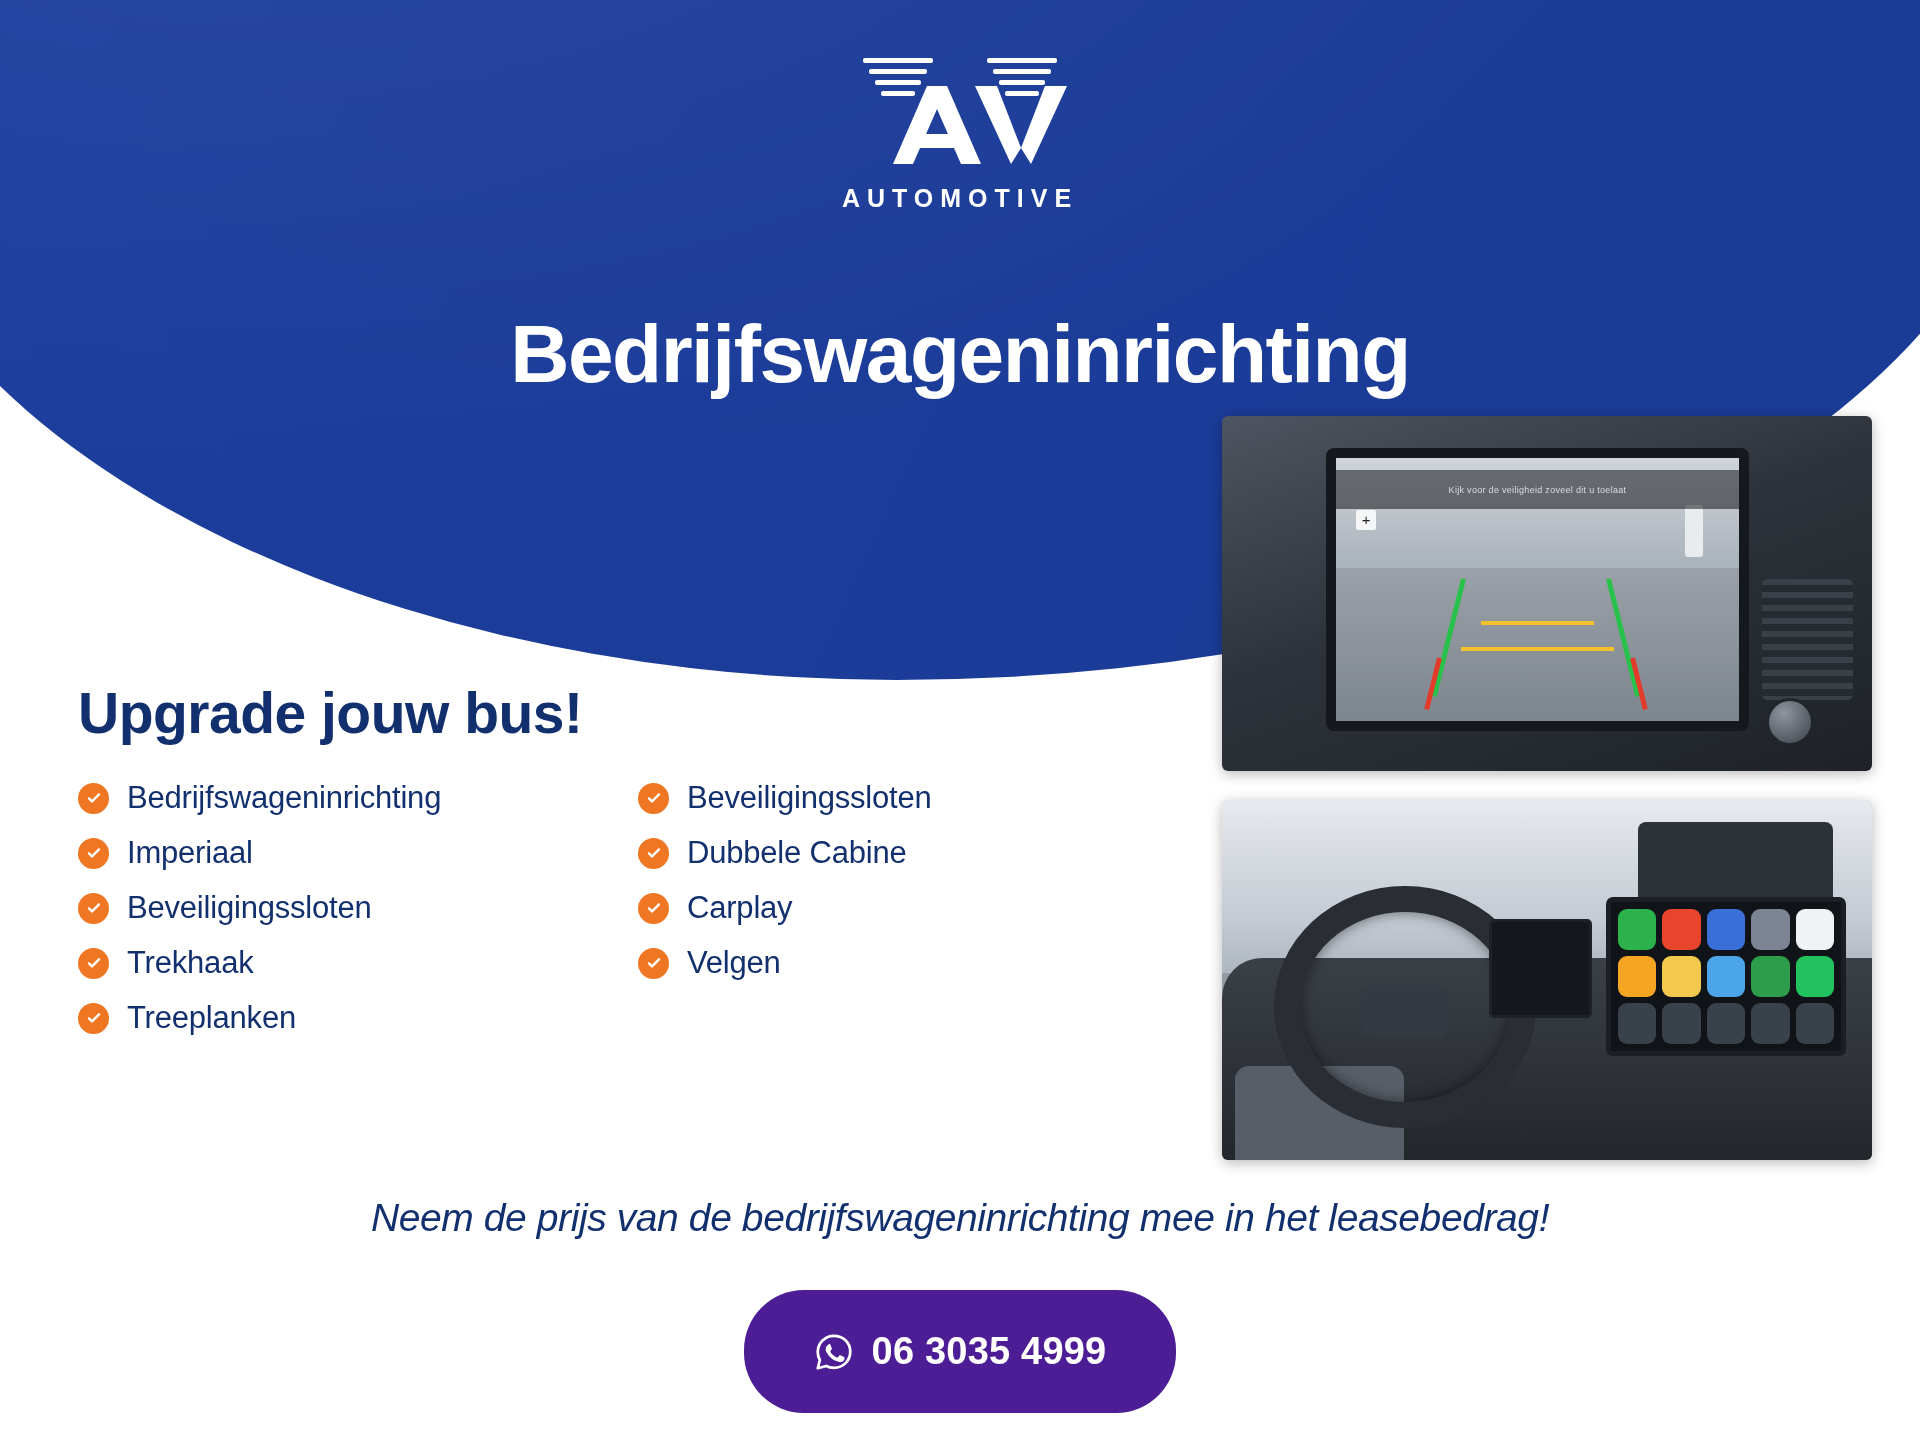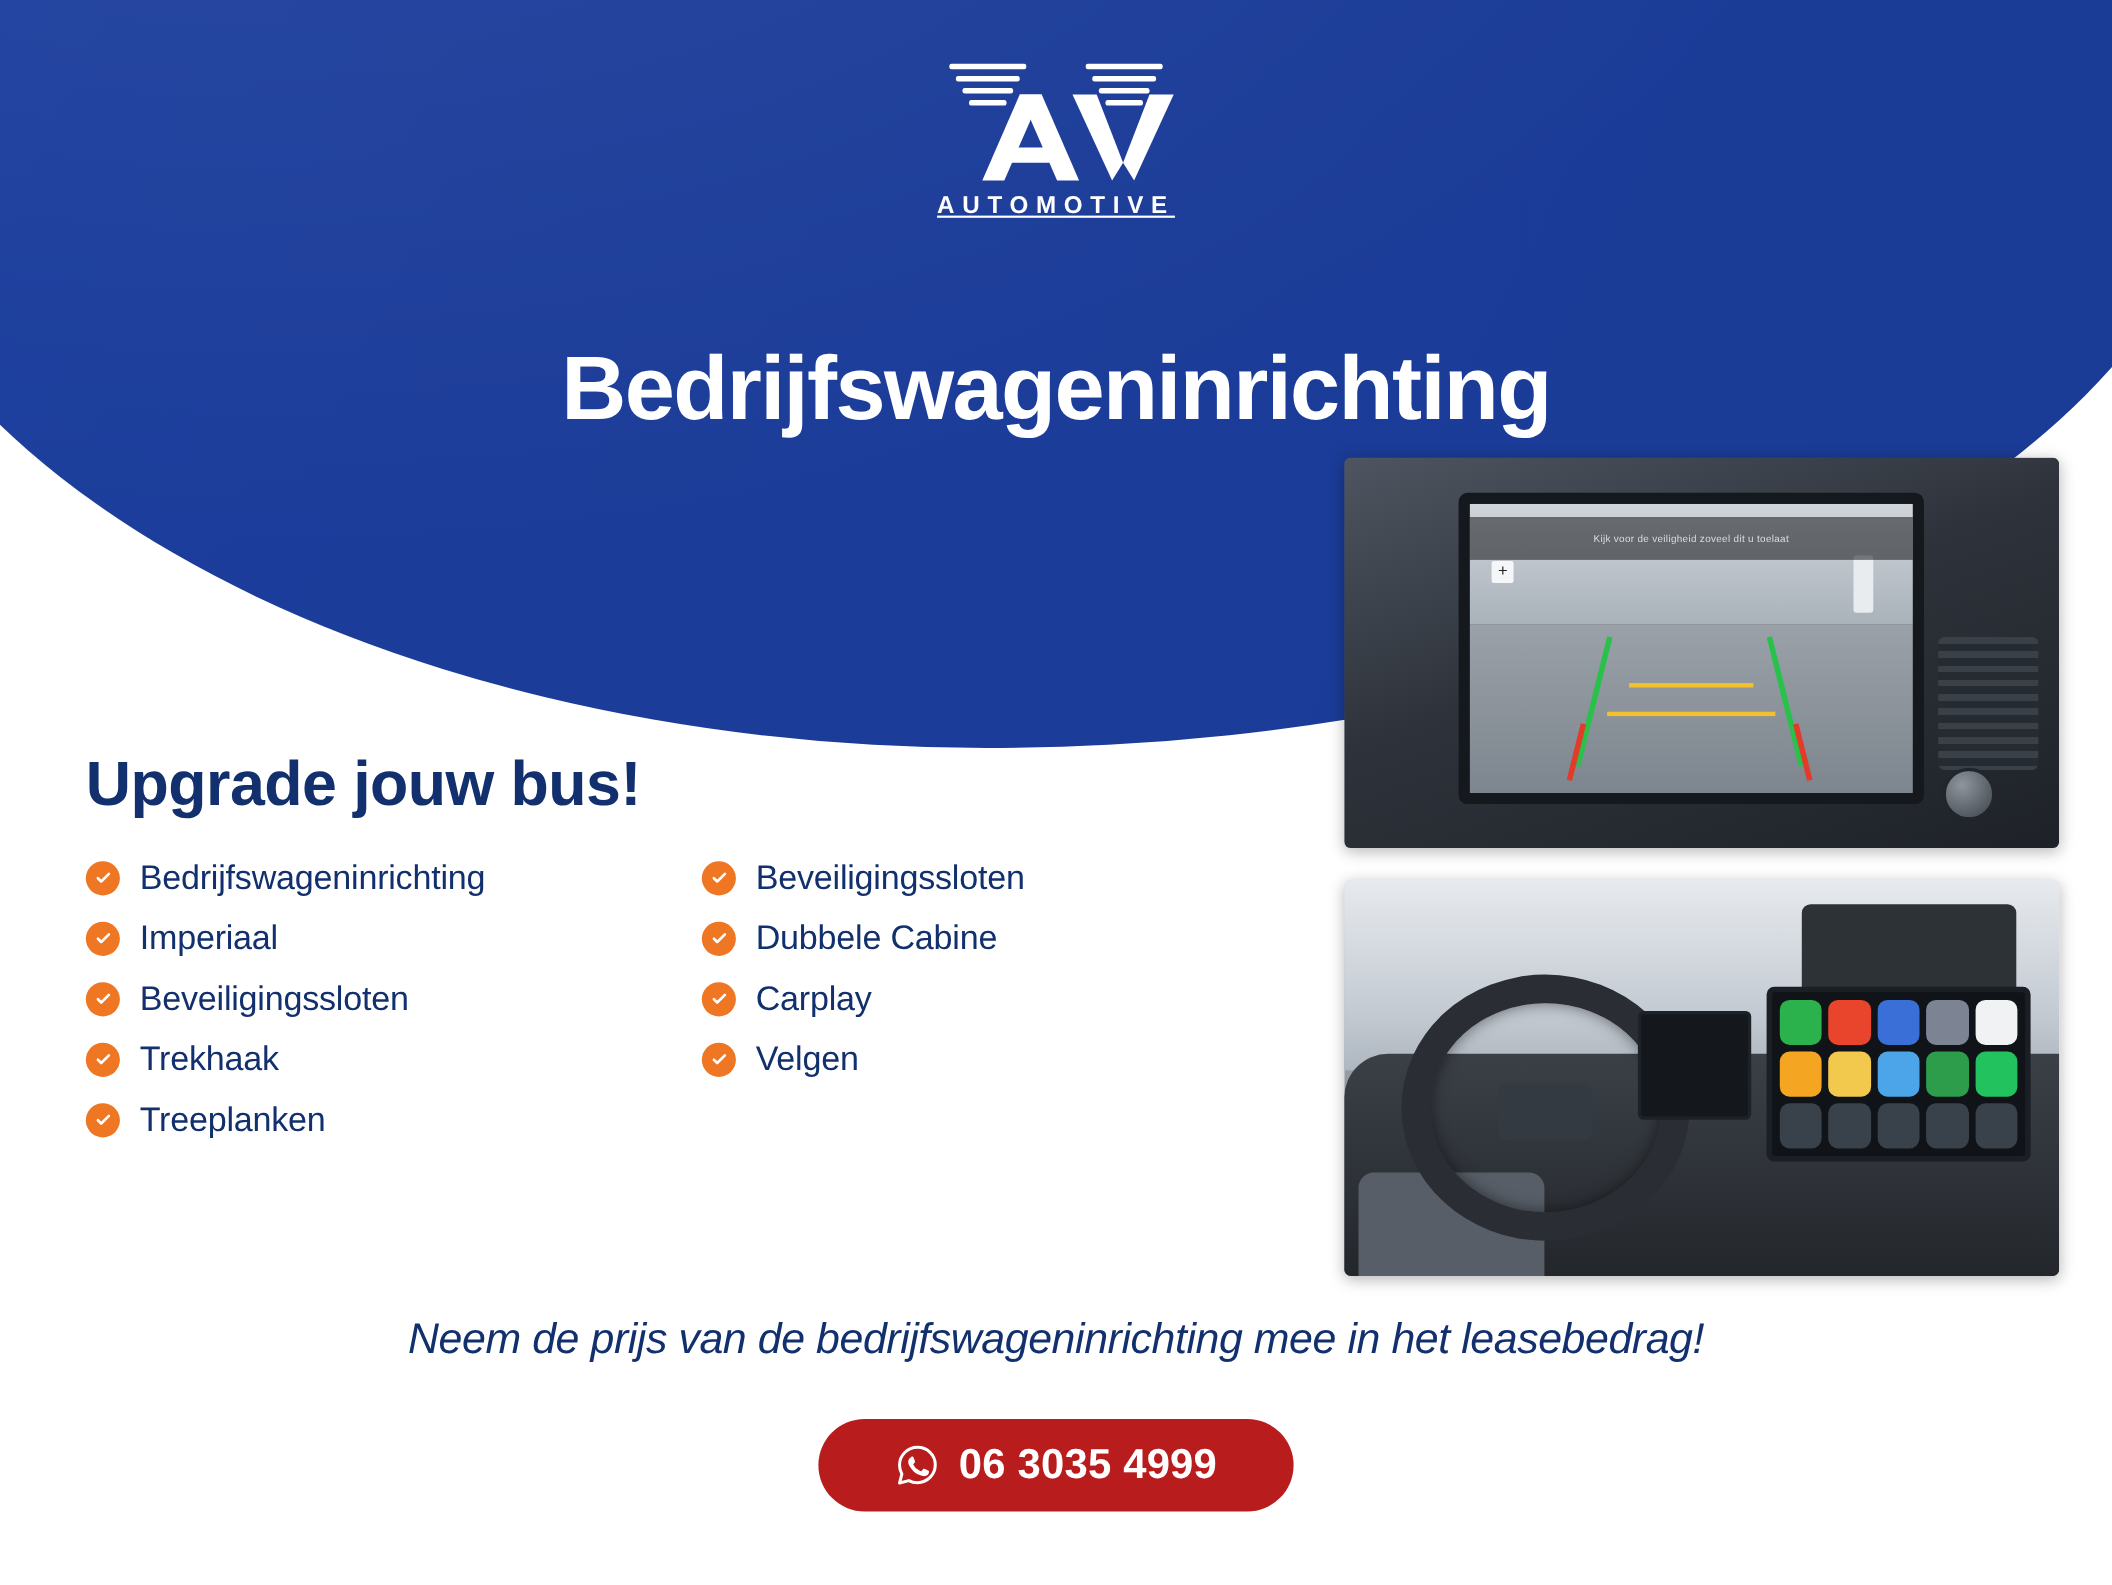--- a/index.html
+++ b/index.html
@@ -45,27 +45,26 @@
     display: flex;
     flex-direction: column;
     align-items: center;
   }
   .logo-mark {
     width: 250px;
     height: 120px;
     position: relative;
   }
   .logo-sub {
-    margin-top: 2px;
+    margin-top: 12px;
     color: #ffffff;
-    font-size: 22px;
+    font-size: 25px;
     font-weight: bold;
     letter-spacing: 7px;
     font-family: "Liberation Sans", sans-serif;
-    text-decoration: underline;
   }
 
   
   .hero-title {
     position: absolute;
     top: 252px;
     left: 0;
     width: 1920px;
     text-align: center;
     color: #ffffff;
@@ -356,25 +355,25 @@
   .cta-wrap {
     position: absolute;
     left: 0;
     top: 1290px;
     width: 1920px;
     display: flex;
     justify-content: center;
     z-index: 5;
   }
   .cta-button {
-    background: #b91c1c;
+    background: #4c1d95;
     color: #ffffff;
     border: none;
     border-radius: 60px;
-    height: 84px;
+    height: 123px;
     padding: 0 70px;
     display: flex;
     align-items: center;
     gap: 18px;
     font-size: 38px;
     font-weight: bold;
     letter-spacing: 0.2px;
     cursor: pointer;
     font-family: "Liberation Sans", sans-serif;
   }

